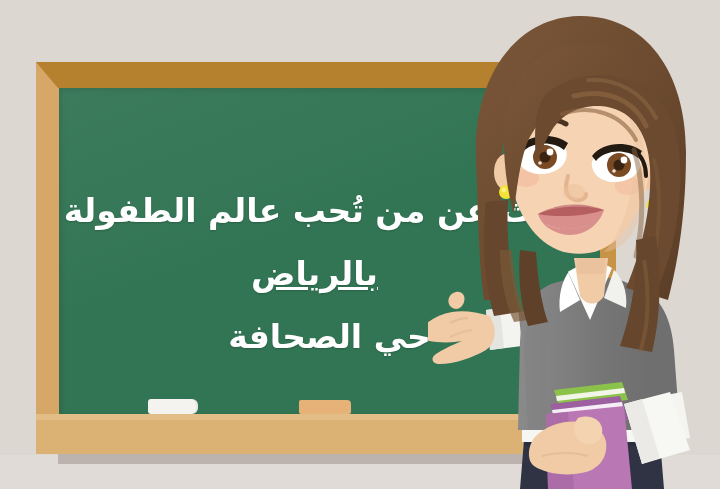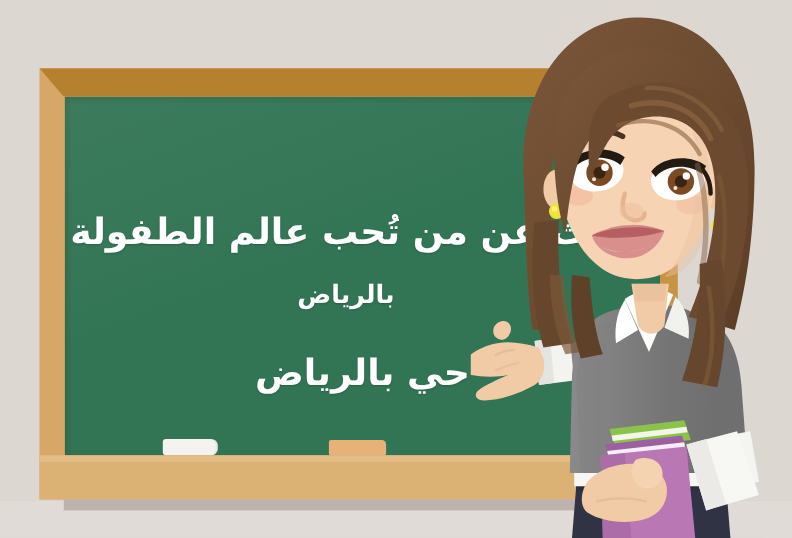--- a/index.html
+++ b/index.html
@@ -141,21 +141,21 @@
     direction: rtl;
     line-height: 1.0;
     text-shadow: 0 1px 2px rgba(0,0,0,0.18);
     pointer-events: none;
   }
   .line {
     font-weight: bold;
     white-space: nowrap;
   }
   .line-1 { font-size: 33px; margin-bottom: 30px; padding-right: 10px;}
-  .line-2 { font-size: 23px; margin-bottom: 42px; padding-right: 30px;}
+  .line-2 { font-size: 33px; margin-bottom: 30px; padding-right: 30px; text-decoration: underline;}
   .line-3 { font-size: 33px; padding-right: 0px;}
 
   
   .teacher {
     position: absolute;
     right: -8px;
     top: 0;
     width: 300px;
     height: 489px;
   }
@@ -176,21 +176,21 @@
     <div class="frame-top"></div>
     <div class="frame-right"></div>
 
     <div class="board-face">
       <div class="board-sheen"></div>
     </div>
 
     <div class="board-text">
       <div class="line line-1">نبحث عن من تُحب عالم الطفولة</div>
       <div class="line line-2">بالرياض</div>
-      <div class="line line-3">حي بالرياض</div>
+      <div class="line line-3">حي الصحافة</div>
     </div>
 
     <div class="chalk-stick"></div>
     <div class="eraser"></div>
 
     <div class="ledge">
       <div class="ledge-top"></div>
     </div>
     <div class="ledge-shadow"></div>
   </div>

